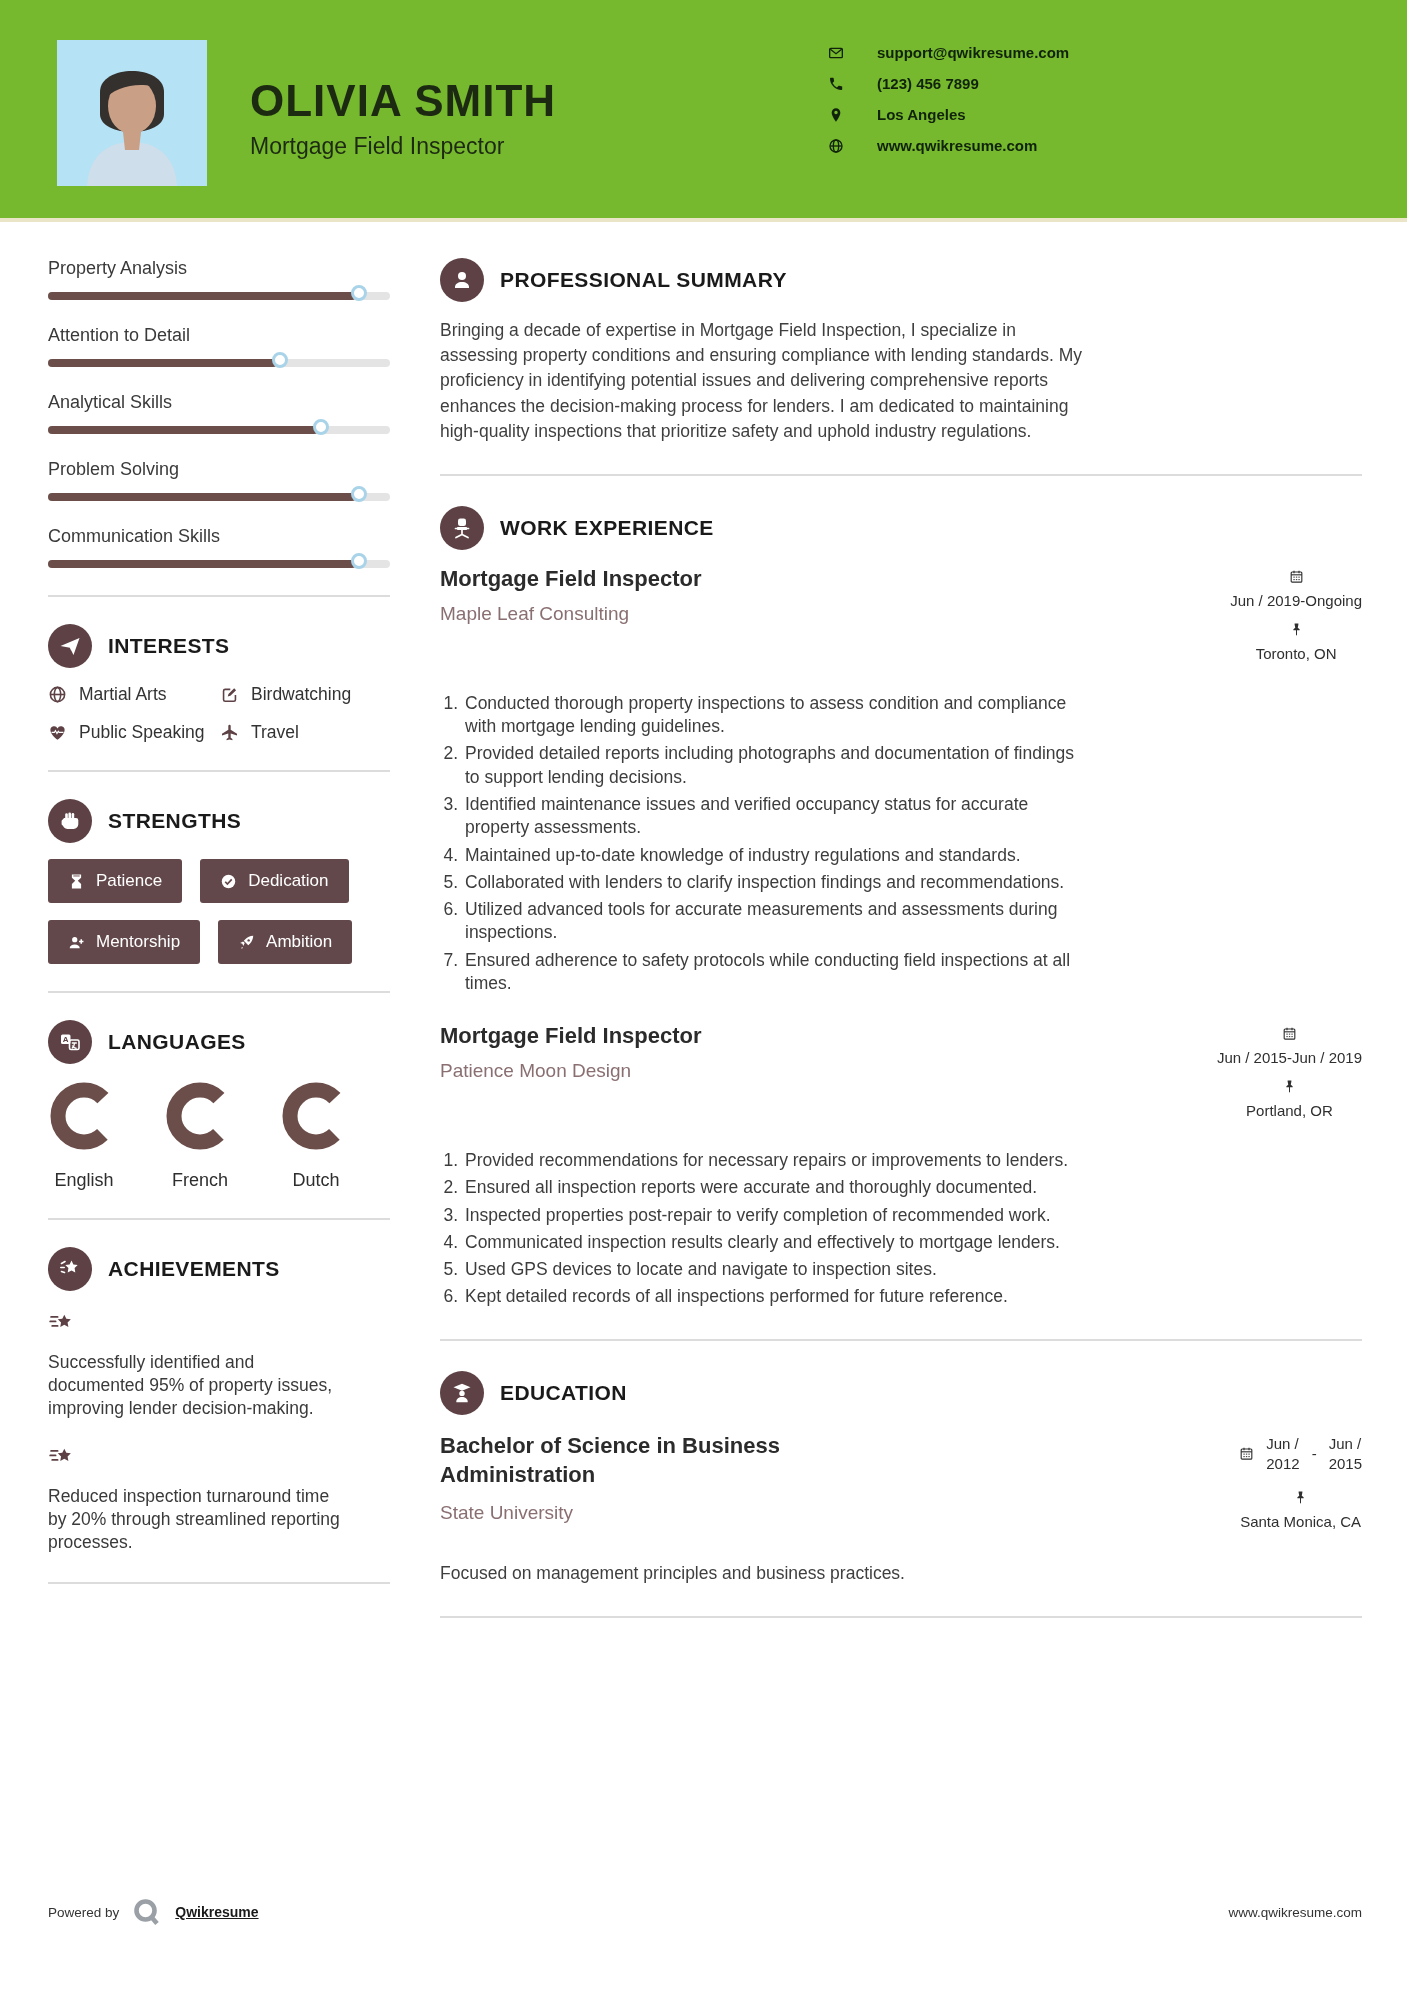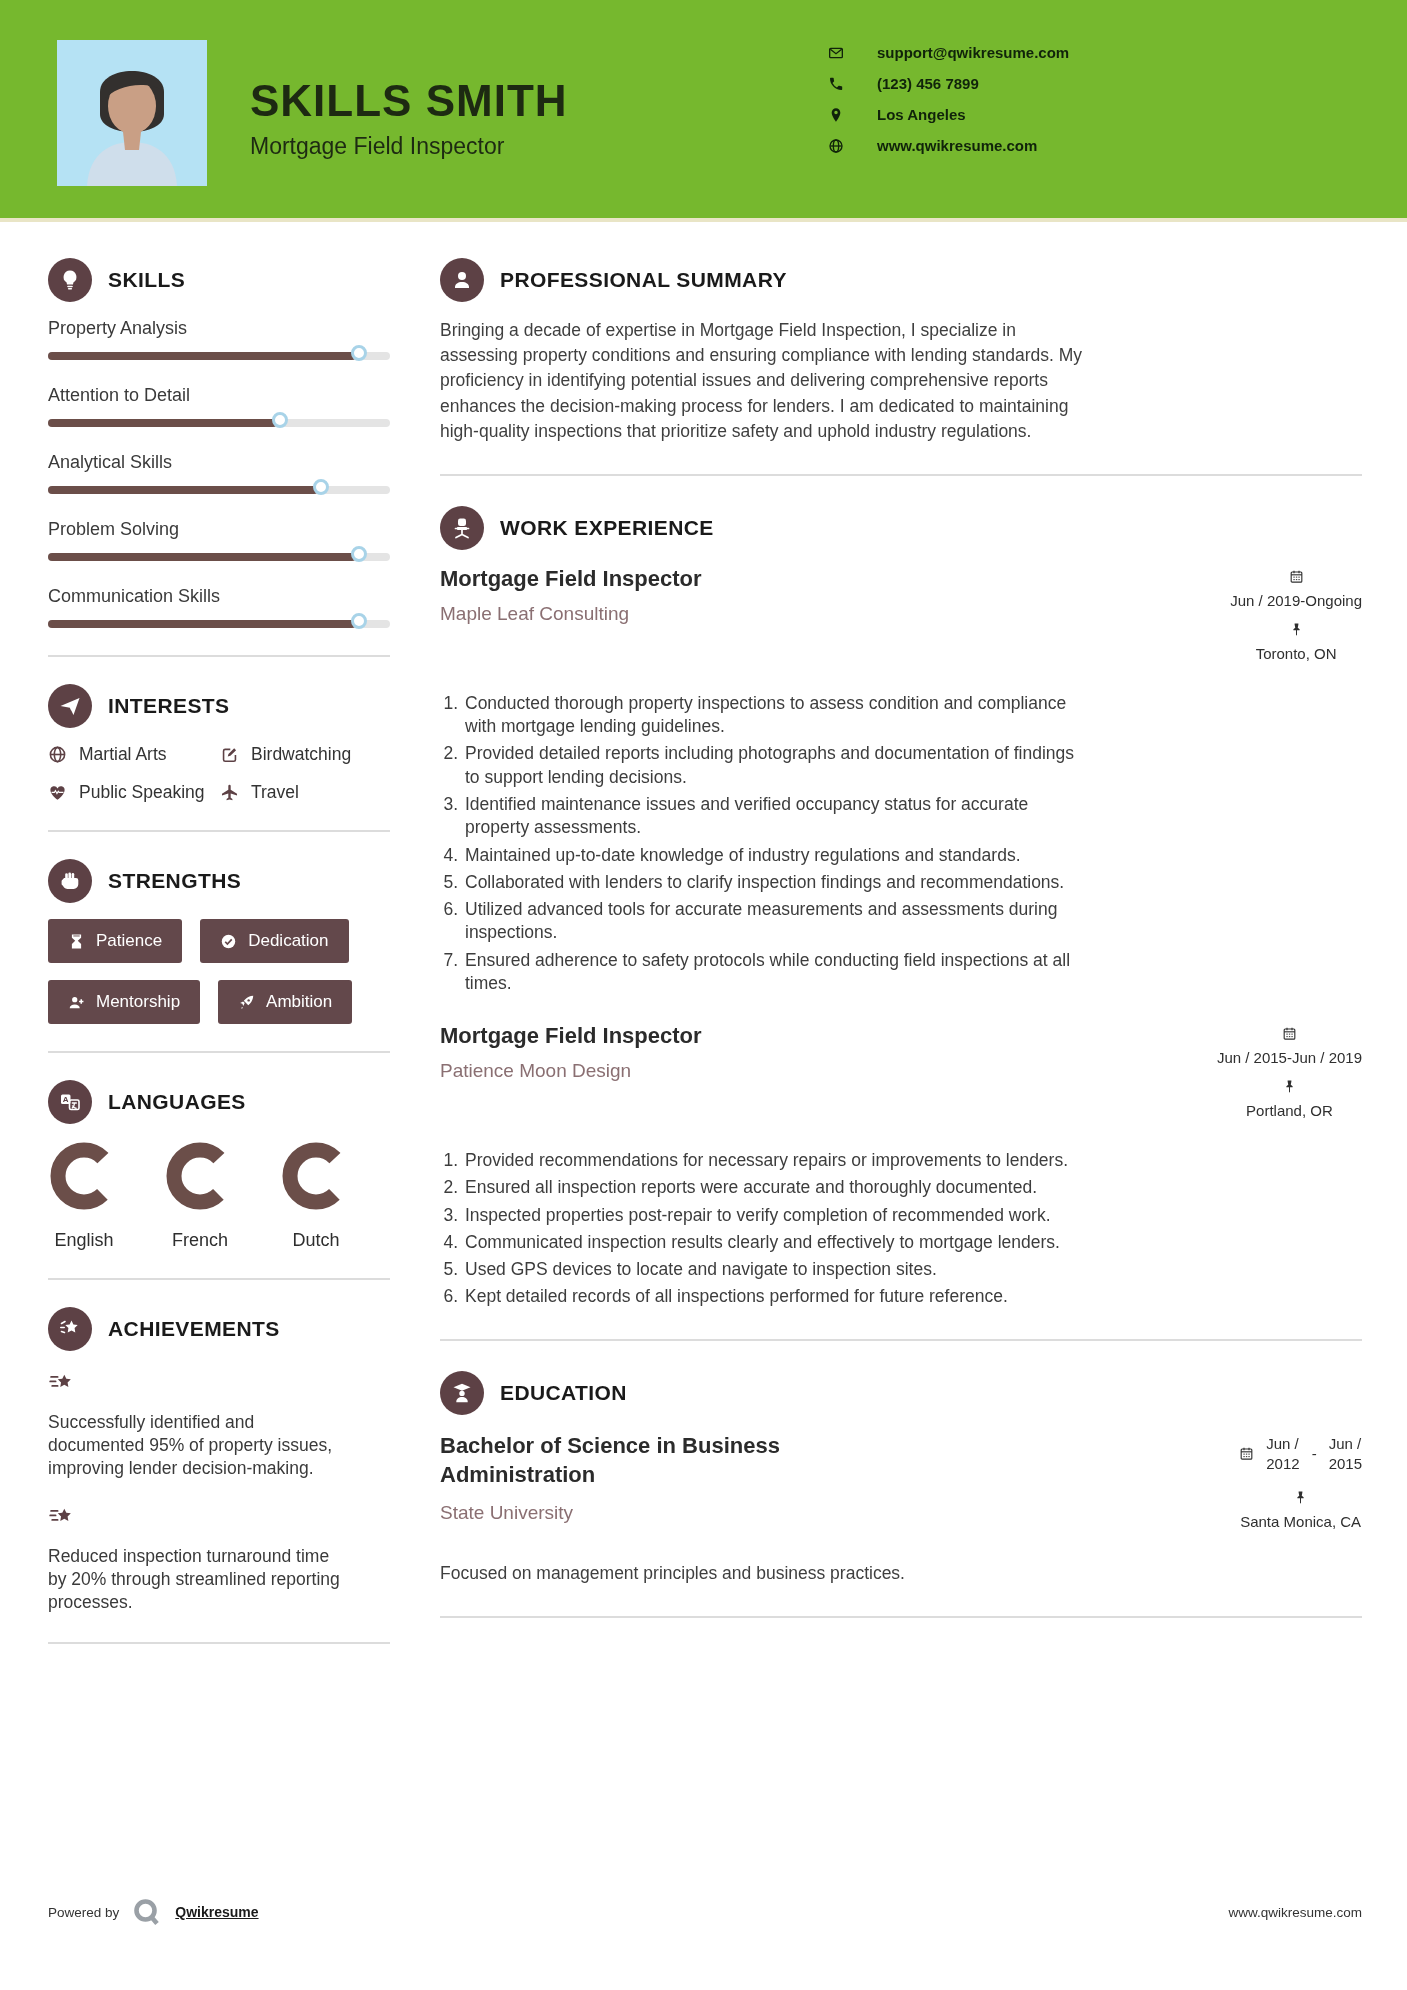--- a/index.html
+++ b/index.html
@@ -144,21 +144,21 @@
     <svg viewBox="0 0 150 146">
       <rect width="150" height="146" fill="#b5e2f4"></rect>
       <path d="M43 52 C43 24 107 24 107 52 L107 74 C107 98 43 98 43 74 Z" fill="#33302e"></path>
       <ellipse cx="75" cy="66" rx="24" ry="28" fill="#c99f85"></ellipse>
       <path d="M45 50 C52 26 98 26 105 50 C92 42 60 42 45 62 Z" fill="#33302e"></path>
       <path d="M30 146 C32 112 55 102 75 102 C95 102 118 112 120 146 Z" fill="#cfdeeb"></path>
       <path d="M66 92 L84 92 L82 110 L68 110 Z" fill="#c99f85"></path>
     </svg>
   </div>
   <div class="idblock">
-    <div class="name">SKILLS SMITH</div>
+    <div class="name">OLIVIA SMITH</div>
     <div class="jobtitle">Mortgage Field Inspector</div>
   </div>
   <div class="contacts">
 
       <div class="contact">
         <span class="icon">
           <svg viewBox="0 0 24 24">
             <rect x="2.5" y="5" width="19" height="14" rx="1.5" fill="none" stroke="currentColor" stroke-width="2"></rect>
             <path d="M3.5 6.5 12 13l8.5-6.5" fill="none" stroke="currentColor" stroke-width="2"></path>
           </svg>
@@ -194,30 +194,20 @@
         </span>
         <span>www.qwikresume.com</span>
       </div>
     </div>
 </div>
 
 <div class="content">
 
   <div class="left">
 
-    <div class="sec-head">
-      <span class="hcircle">
-          <svg viewBox="0 0 24 24">
-            <path fill="currentColor" d="M12 2.5a6.5 6.5 0 0 0-3.4 12l.4 2.1h6l.4-2.1a6.5 6.5 0 0 0-3.4-12z"></path>
-            <rect x="9.2" y="17.7" width="5.6" height="1.6" rx=".8" fill="currentColor"></rect>
-            <rect x="9.9" y="20" width="4.2" height="1.6" rx=".8" fill="currentColor"></rect>
-          </svg>
-        </span>
-      <span class="sec-title">SKILLS</span>
-    </div>
     <div>
 
         <div class="skill">
           <div class="skill-label">Property Analysis</div>
           <div class="track">
             <div class="fill" style="width: 90%;">
               <span class="handle"></span>
             </div>
           </div>
         </div>

